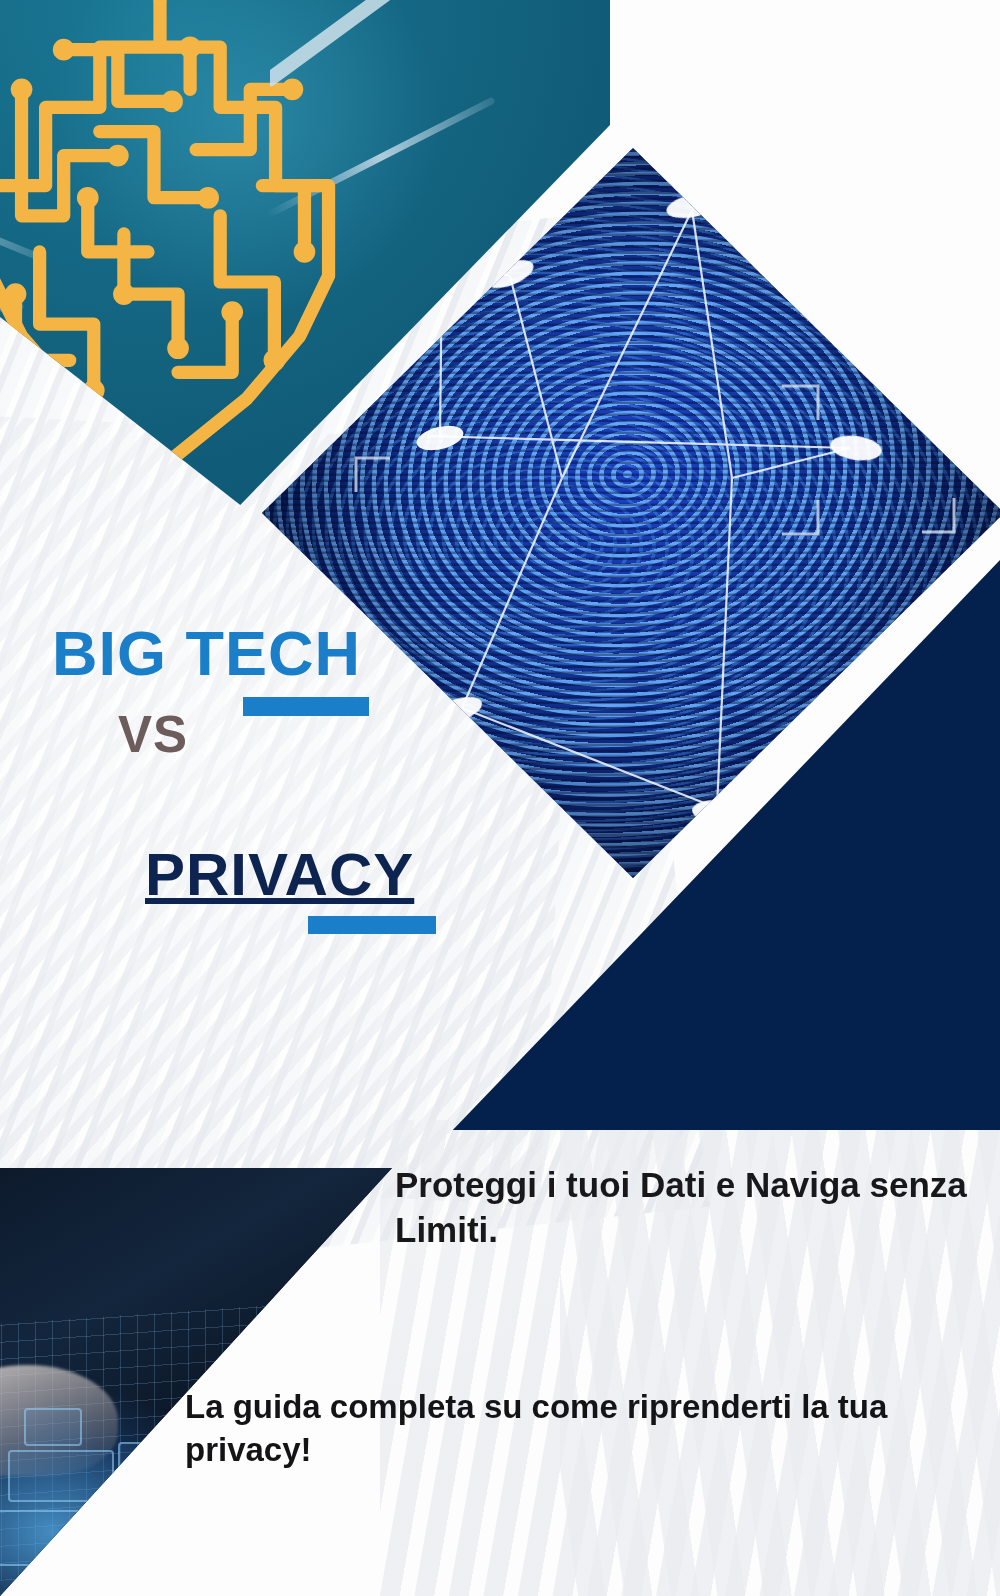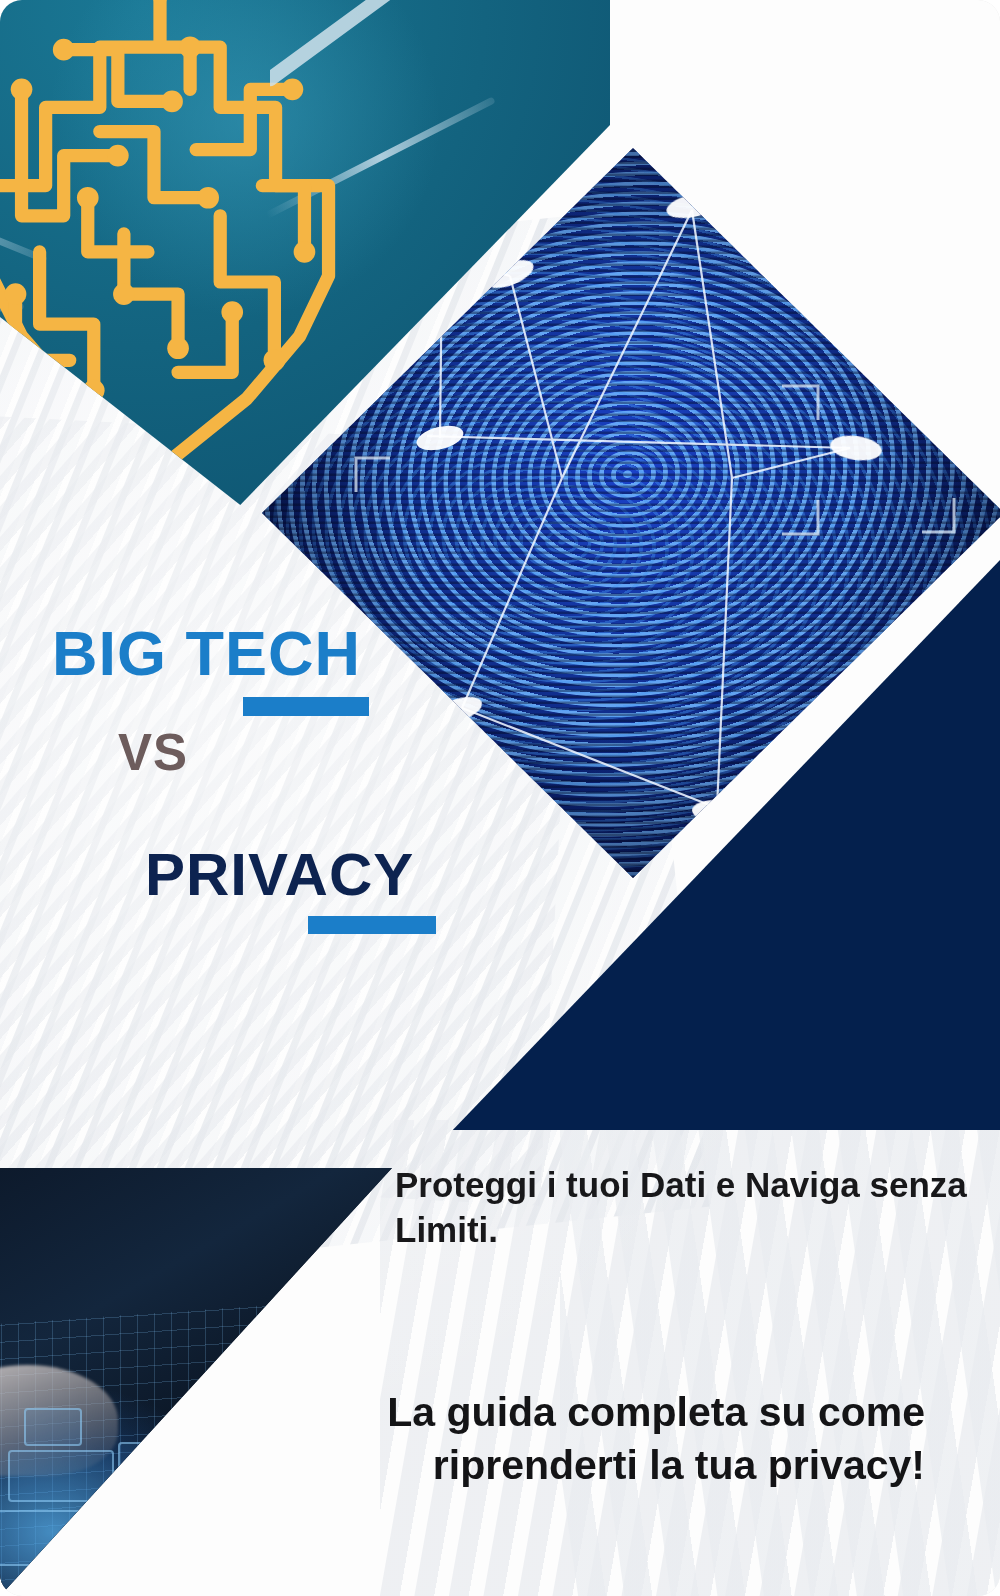--- a/index.html
+++ b/index.html
@@ -9,21 +9,20 @@
   }
   body {
     font-family: "Liberation Sans", sans-serif;
   }
   #cover {
     position: relative;
     width: 1000px;
     height: 1596px;
     overflow: hidden;
     background: #e5e5e5;
-    border-radius: 22px;
   }
 
   
   .bg-base {
     position: absolute;
     inset: 0;
     background: #fdfdfd;
   }
   .bg-stripes-a {
     position: absolute;
@@ -228,36 +227,37 @@
     white-space: nowrap;
   }
   .bar1 {
     position: absolute;
     left: 243px; top: 697px;
     width: 126px; height: 19px;
     background: #1b7ec9;
   }
   .t-vs {
     position: absolute;
-    left: 118px; top: 727px;
+    left: 118px; top: 709px;
     font-size: 51px;
     font-weight: 700;
     letter-spacing: 1px;
     color: #6d5c5c;
     line-height: 1;
   }
   .t-privacy {
     position: absolute;
     left: 145px; top: 845px;
     font-size: 60px;
     font-weight: 700;
     letter-spacing: 1px;
     color: #0d2350;
     line-height: 1;
     white-space: nowrap;
+    text-decoration: underline;
   }
   .bar2 {
     position: absolute;
     left: 308px; top: 916px;
     width: 128px; height: 18px;
     background: #1b7ec9;
   }
 
   .t-year {
     position: absolute;
@@ -277,22 +277,22 @@
     font-size: 35px;
     font-weight: 700;
     color: #18181a;
     line-height: 1.28;
   }
 
   .t-tagline {
     position: absolute;
     left: 185px; top: 1386px;
     width: 740px;
-    text-align: right;
-    font-size: 41px;
+    text-align: left;
+    font-size: 33px;
     font-weight: 700;
     color: #141416;
     line-height: 1.3;
   }
 </style>
 </head>
 <body>
 
 <div id="cover">
 

